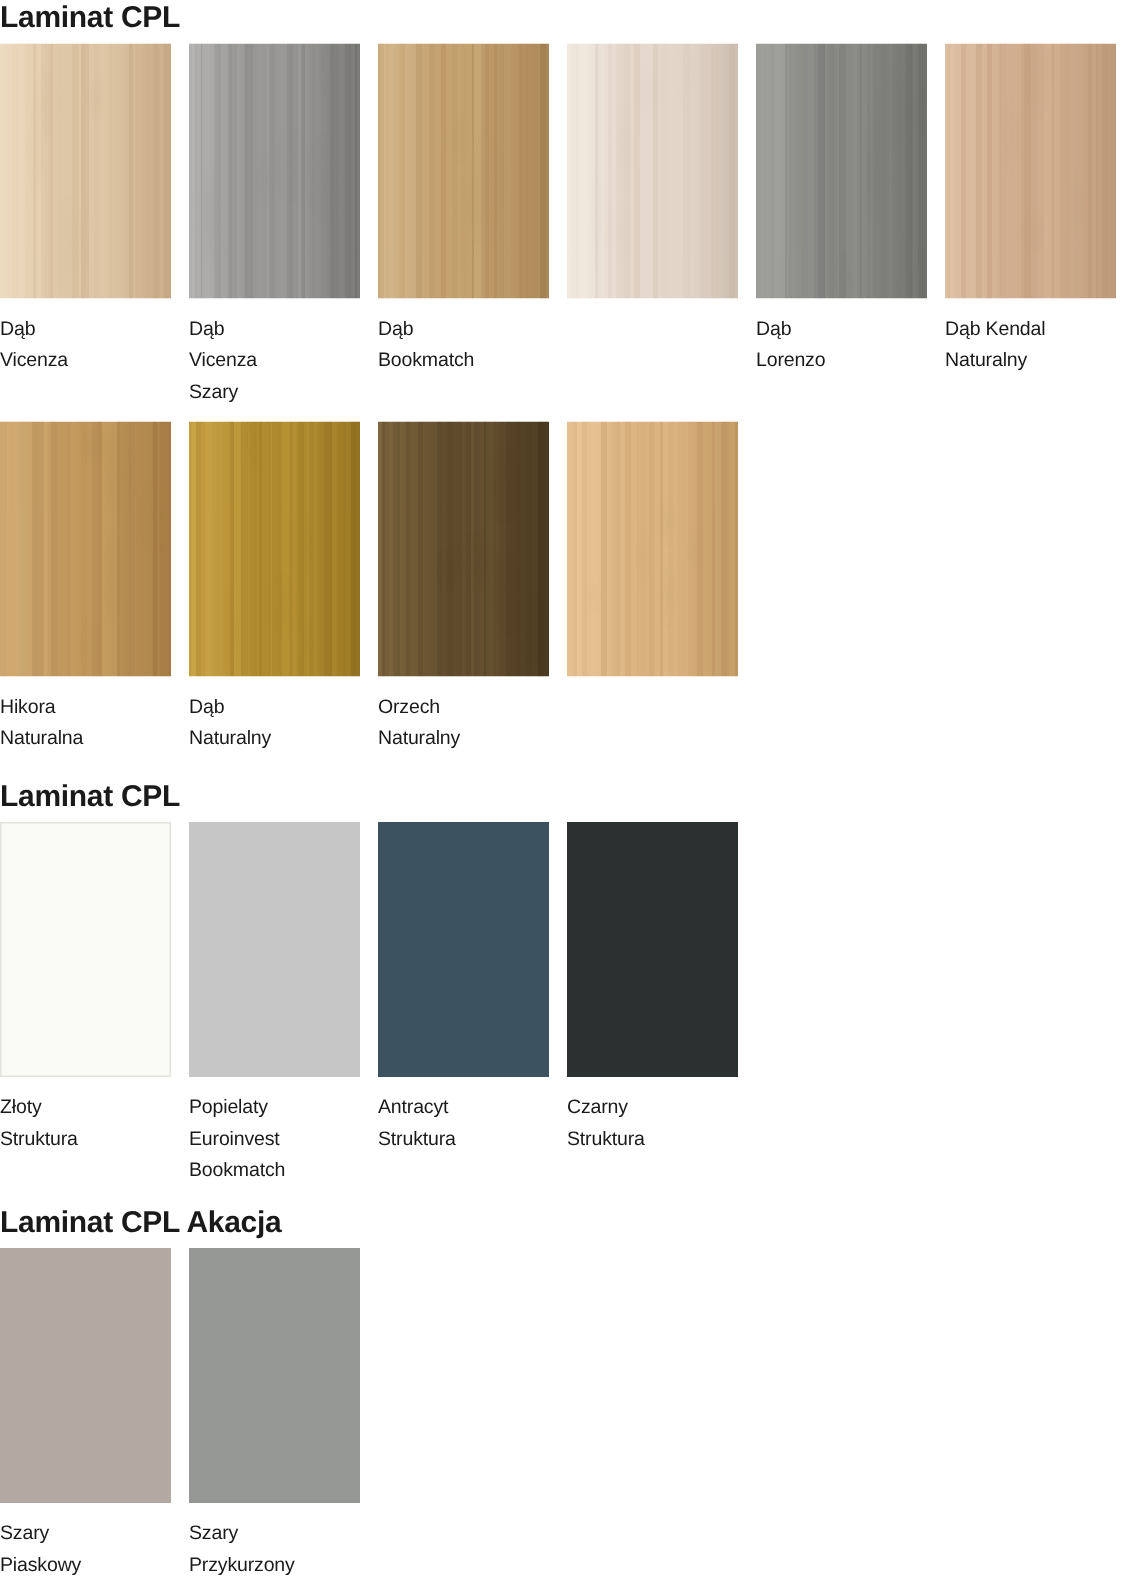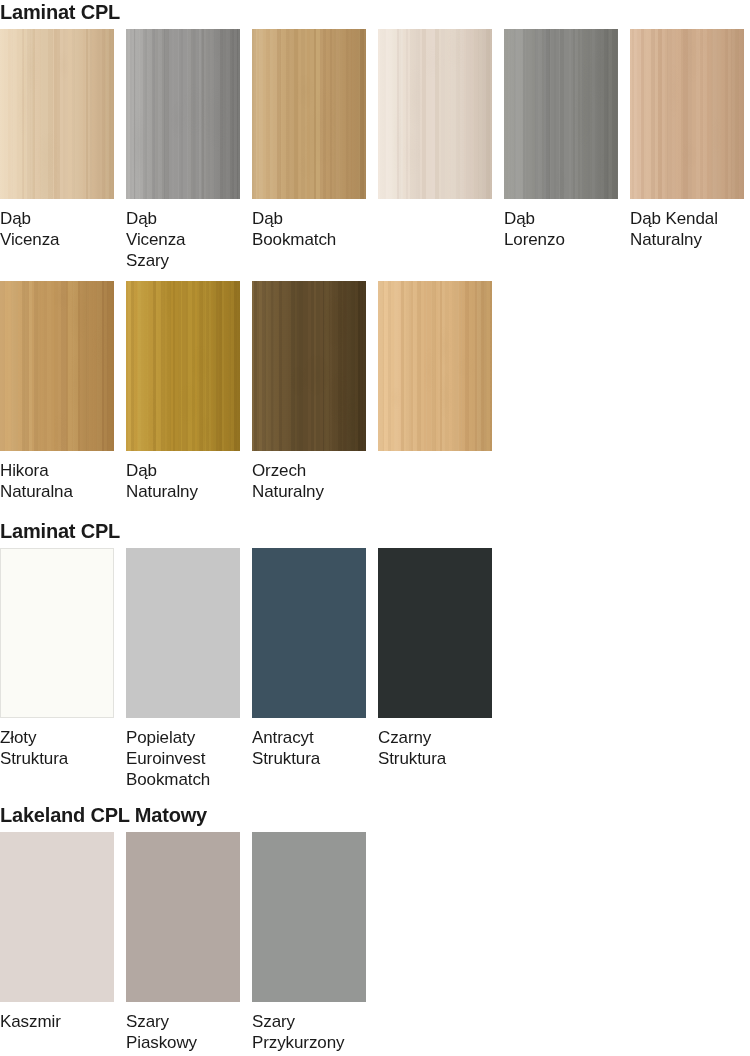--- a/index.html
+++ b/index.html
@@ -39,21 +39,21 @@
   .swatch {
     width: 114px;
     height: 170px;
     display: block;
     position: relative;
     overflow: hidden;
   }
   .swatch.bordered { border: 1px solid #e2e2de; }
 
   .swatch-label {
-    font-size: 17px;
+    font-size: 13px;
     line-height: 21px;
     letter-spacing: -0.1px;
     padding-top: 9px;
     white-space: pre-line;
     word-break: normal;
   }
 
   
   .grain {
     position: absolute;
@@ -239,26 +239,22 @@
         </div>
         <div class="swatch-cell">
           <div class="swatch" style="background: rgb(43, 48, 48);"></div>
           <div class="swatch-label">Czarny
 Struktura</div>
         </div>
       </div>
   </div>
 
   <div id="sec3">
-    <h2 class="section-heading">Lakeland CPL Matowy</h2>
+    <h2 class="section-heading">Laminat CPL Akacja</h2>
     <div class="swatch-row" id="sec3-row1">
-        <div class="swatch-cell">
-          <div class="swatch" style="background: rgb(222, 213, 208);"></div>
-          <div class="swatch-label">Kaszmir</div>
-        </div>
         <div class="swatch-cell">
           <div class="swatch" style="background: rgb(179, 168, 162);"></div>
           <div class="swatch-label">Szary
 Piaskowy</div>
         </div>
         <div class="swatch-cell">
           <div class="swatch" style="background: rgb(149, 151, 149);"></div>
           <div class="swatch-label">Szary
 Przykurzony</div>
         </div>

